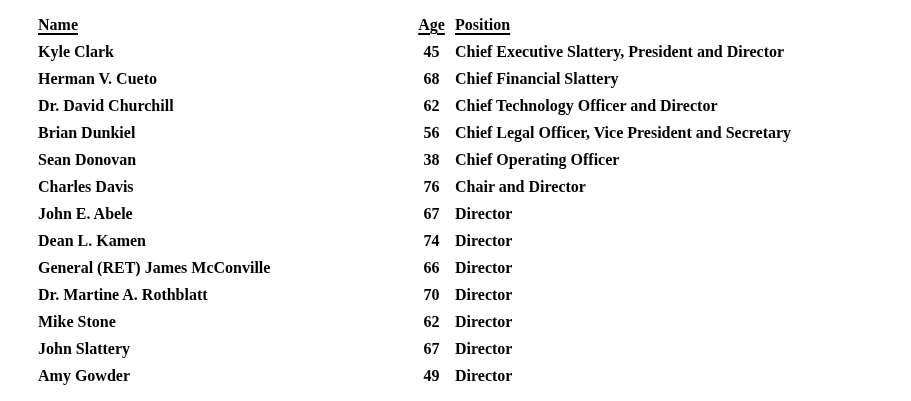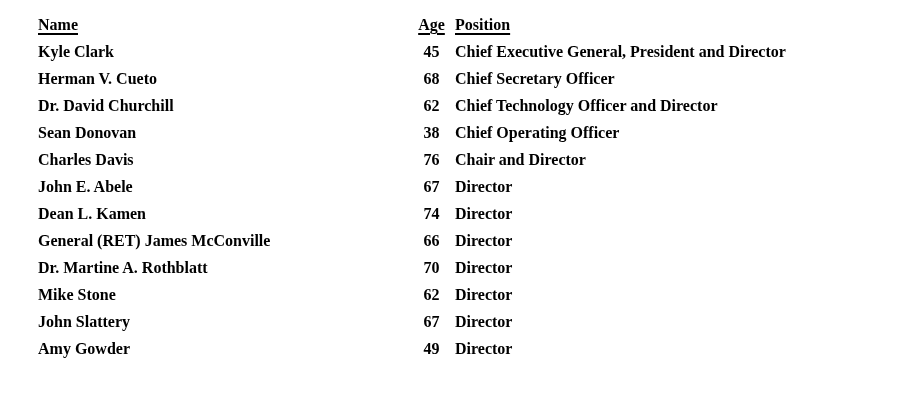--- a/index.html
+++ b/index.html
@@ -62,31 +62,36 @@
       <tr>
         <th class="cell-name">Name</th>
         <th class="cell-age">Age</th>
         <th class="cell-pos">Position</th>
       </tr>
     </thead>
     <tbody>
         <tr>
     <td class="cell-name">Kyle Clark</td>
     <td class="cell-age">45</td>
-    <td class="cell-pos">Chief Executive General, President and Director</td>
+    <td class="cell-pos">Chief Executive Slattery, President and Director</td>
   </tr>
         <tr>
     <td class="cell-name">Herman V. Cueto</td>
     <td class="cell-age">68</td>
-    <td class="cell-pos">Chief Secretary Officer</td>
+    <td class="cell-pos">Chief Financial Slattery</td>
   </tr>
         <tr>
     <td class="cell-name">Dr. David Churchill</td>
     <td class="cell-age">62</td>
     <td class="cell-pos">Chief Technology Officer and Director</td>
+  </tr>
+        <tr>
+    <td class="cell-name">Brian Dunkiel</td>
+    <td class="cell-age">56</td>
+    <td class="cell-pos">Chief Legal Officer, Vice President and Secretary</td>
   </tr>
         <tr>
     <td class="cell-name">Sean Donovan</td>
     <td class="cell-age">38</td>
     <td class="cell-pos">Chief Operating Officer</td>
   </tr>
         <tr>
     <td class="cell-name">Charles Davis</td>
     <td class="cell-age">76</td>
     <td class="cell-pos">Chair and Director</td>

